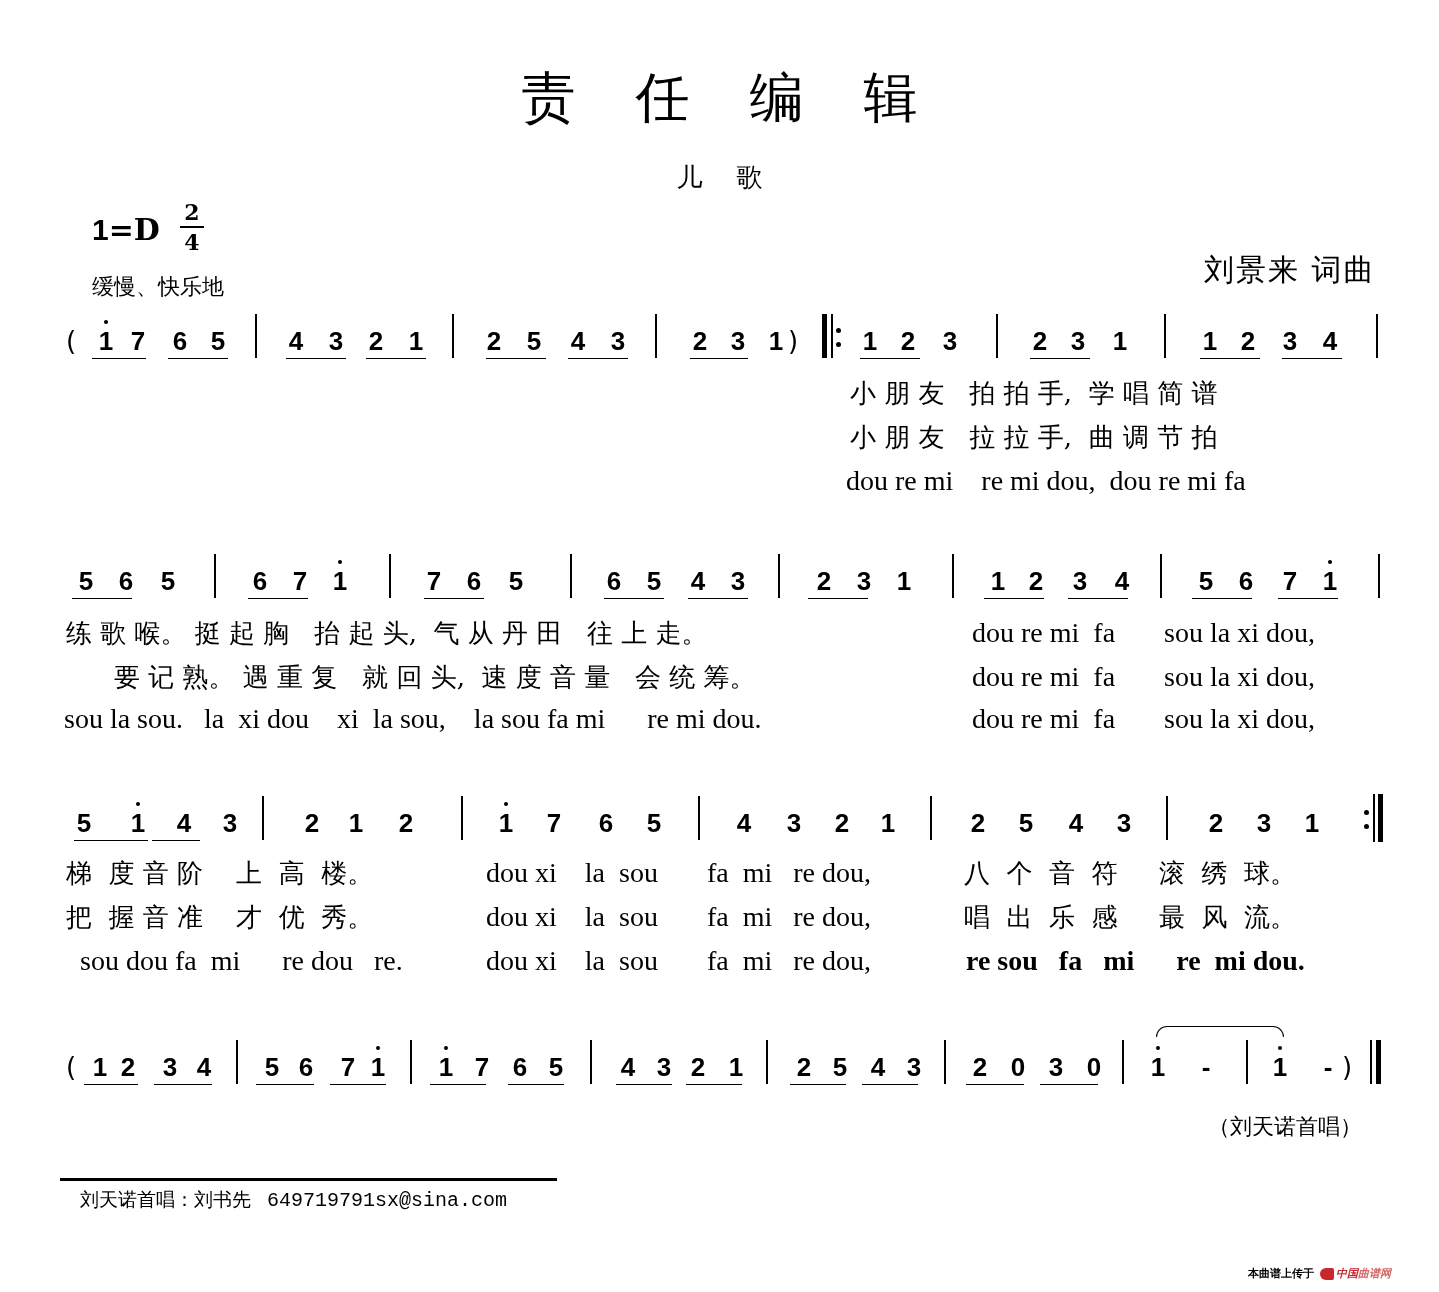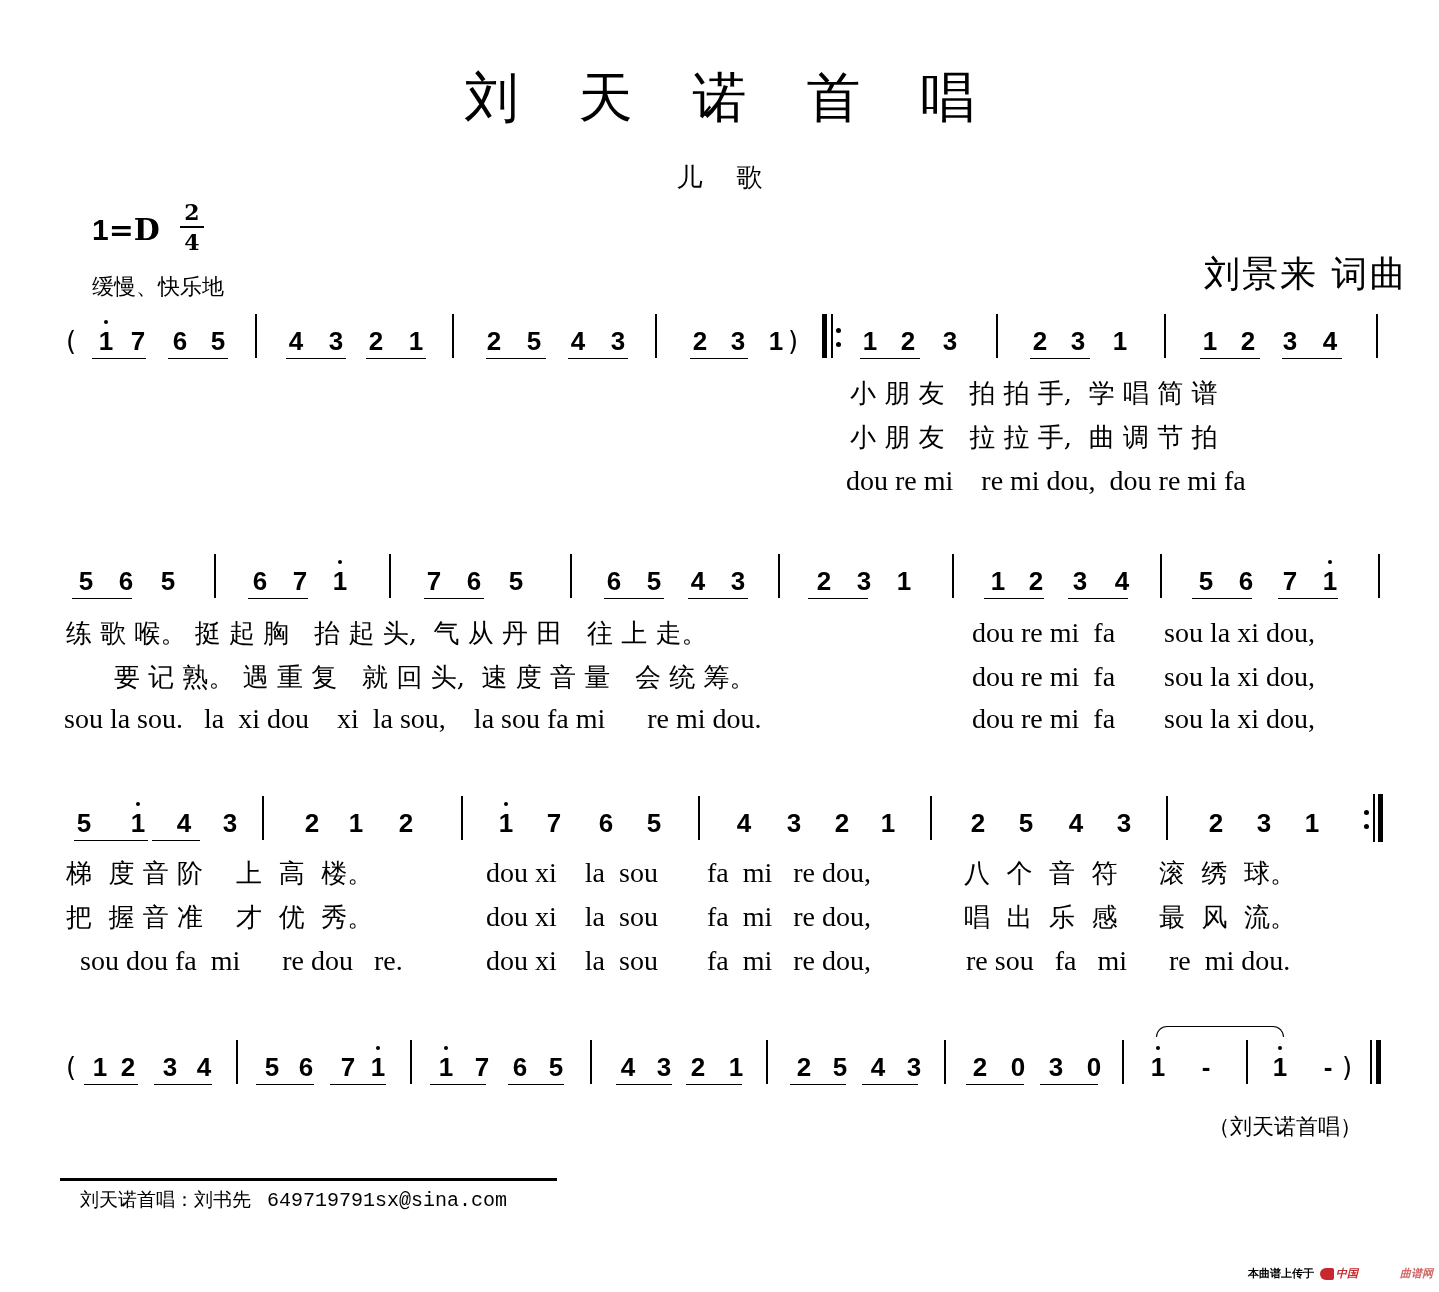--- a/index.html
+++ b/index.html
@@ -5,48 +5,48 @@
     html, body { margin:0; padding:0; background:#ffffff; }
     body { width:1439px; height:1292px; position:relative; overflow:hidden; color:#000; }
     .abs { position:absolute; }
     .title { left:0; width:1439px; top:62px; text-align:center; font-family:"DejaVu Serif", serif; font-size:54px; letter-spacing:60px; text-indent:60px; font-weight:500; }
     .subtitle { left:0; width:1439px; top:160px; text-align:center; font-family:"DejaVu Serif", serif; font-size:26px; letter-spacing:34px; text-indent:34px; }
     .key { left:92px; top:212px; font-family:"DejaVu Serif", serif; font-size:30px; font-weight:bold; }
     .key .one { font-family:"Liberation Sans", sans-serif; font-weight:bold; }
     .timesig { left:180px; top:200px; width:24px; font-family:"DejaVu Serif", serif; font-weight:bold; font-size:22px; text-align:center; line-height:24px; }
     .timesig .bar { display:block; border-top:2px solid #000; margin:2px 0; }
     .tempo { left:92px; top:272px; font-family:"DejaVu Sans", sans-serif; font-size:22px; }
-    .composer { left:1204px; top:250px; font-family:"DejaVu Serif", serif; font-size:36px; letter-spacing:2px; }
+    .composer { left:1204px; top:250px; font-family:"DejaVu Serif", serif; font-size:30px; letter-spacing:2px; }
 
     .staff { position:absolute; left:0; width:1439px; height:60px; }
     .note { position:absolute; font-family:"Liberation Sans", sans-serif; font-weight:bold; font-size:26px; width:20px; text-align:center; top:0; line-height:30px; }
     .dot-above { position:absolute; left:8px; top:-6px; width:4px; height:4px; background:#000; border-radius:50%; }
     .uline { position:absolute; height:0; border-top:1.5px solid #000; }
     .barline { position:absolute; width:1.5px; background:#000; }
     .thick { position:absolute; width:5px; background:#000; }
     .paren { position:absolute; font-family:"DejaVu Sans", sans-serif; font-size:26px; line-height:30px; }
     .rdots { position:absolute; width:5px; height:5px; background:#000; border-radius:50%; }
 
     .lyric { position:absolute; font-family:"DejaVu Serif", serif; font-size:26px; line-height:30px; white-space:pre; }
     .lyric.latin { font-family:"Liberation Serif", serif; font-size:28px; }
 
     .singer { left:1208px; top:1112px; font-family:"DejaVu Sans", sans-serif; font-size:22px; }
     .footer-rule { left:60px; top:1178px; width:497px; height:3px; background:#000; }
     .editor { left:80px; top:1187px; font-size:19px; font-family:"DejaVu Serif", serif; }
     .editor .mail { font-family:"Liberation Mono", monospace; font-size:20px; margin-left:16px; }
     .upload { left:1248px; top:1266px; font-family:"DejaVu Sans", sans-serif; font-size:11px; font-weight:bold; }
     .upload .logo { display:inline-block; width:14px; height:12px; background:#c8282d; border-radius:6px 2px 2px 6px; vertical-align:middle; margin:0 2px 0 6px; }
     .upload .brand1 { color:#c8282d; font-style:italic; }
-    .upload .brand2 { color:#d26a6a; font-style:italic;padding-left:42px; }
+    .upload .brand2 { color:#d26a6a; font-style:italic; }
     .slur { position:absolute; border-top:1.5px solid #000; border-left:1.5px solid #000; border-right:1.5px solid #000; border-radius:14px 14px 0 0; height:10px; }
   </style>
 </head>
 <body>
 
-<div class="abs title">刘天诺首唱</div>
+<div class="abs title">责任编辑</div>
 <div class="abs subtitle">儿歌</div>
 
 <div class="abs key">
   <span class="one">1</span><span>=D</span>
 </div>
 <div class="abs timesig">
   <span>2</span>
   <span class="bar"></span>
   <span>4</span>
 </div>
@@ -192,21 +192,21 @@
       <div class="thick" style="left: 1378px; top: -14px; height: 48px;"></div>
     </div>
     <div class="lyric" style="left: 66px; top: 858px;">梯  度 音 阶    上  高  楼。</div>
     <div class="lyric" style="left: 66px; top: 902px;">把  握 音 准    才  优  秀。</div>
     <div class="lyric latin" style="left: 64px; top: 946px; margin-left: 16px;">sou dou fa  mi      re dou   re.</div>
     <div class="lyric latin" style="left: 486px; top: 858px;">dou xi    la  sou       fa  mi   re dou,</div>
     <div class="lyric latin" style="left: 486px; top: 902px;">dou xi    la  sou       fa  mi   re dou,</div>
     <div class="lyric latin" style="left: 486px; top: 946px;">dou xi    la  sou       fa  mi   re dou,</div>
     <div class="lyric" style="left: 964px; top: 858px;">八  个  音  符     滚  绣  球。</div>
     <div class="lyric" style="left: 964px; top: 902px;">唱  出  乐  感     最  风  流。</div>
-    <div class="lyric latin" style="left: 966px; top: 946px;">re sou   fa   mi      re  mi dou.</div>
+    <div class="lyric latin" style="left: 966px; top: 946px; font-weight: bold;">re sou   fa   mi      re  mi dou.</div>
     <div class="staff" style="top: 1052px;">
       <div class="note" style="left: 90px;">1</div>
       <div class="note" style="left: 118px;">2</div>
       <div class="note" style="left: 160px;">3</div>
       <div class="note" style="left: 194px;">4</div>
       <div class="note" style="left: 262px;">5</div>
       <div class="note" style="left: 296px;">6</div>
       <div class="note" style="left: 338px;">7</div>
       <div class="note" style="left: 368px;">1<div class="dot-above"></div></div>
       <div class="note" style="left: 436px;">1<div class="dot-above"></div></div>

